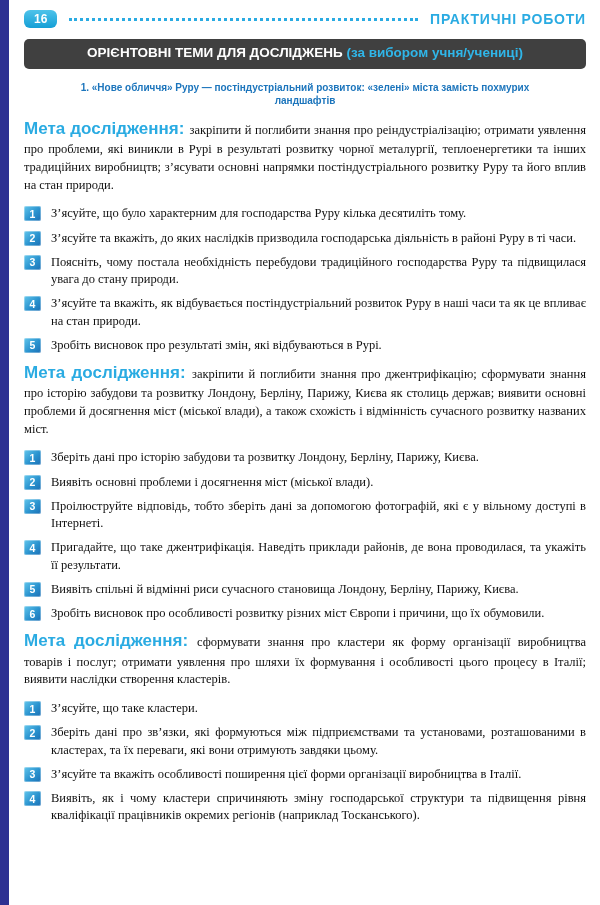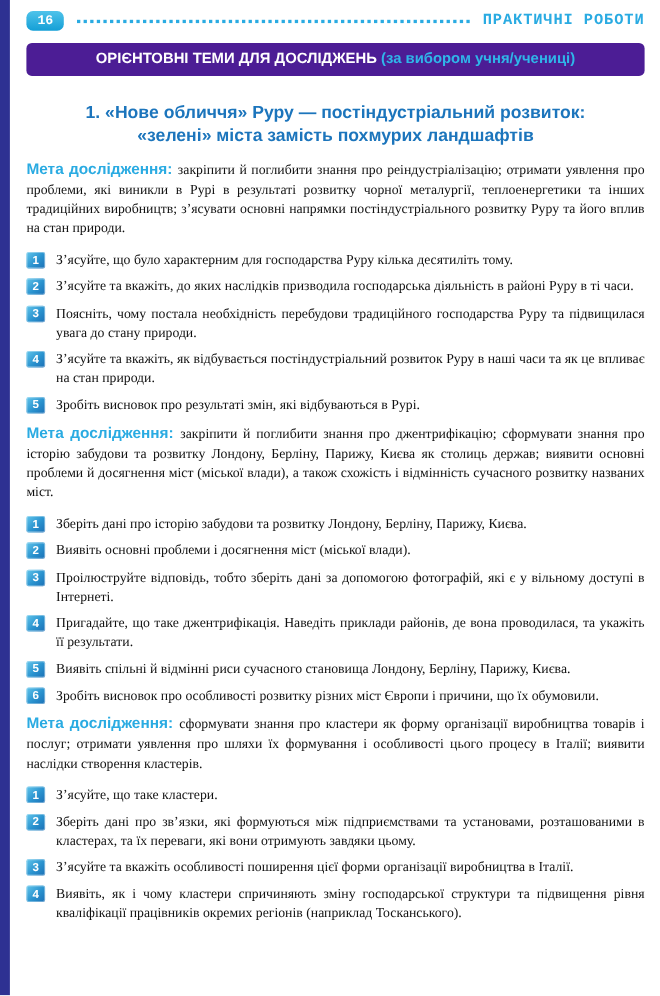--- a/index.html
+++ b/index.html
@@ -18,64 +18,64 @@
     background:#2e3192;
   }
   .content{
     position:relative;
     padding:10px 14px 10px 24px;
     box-sizing:border-box;
   }
   
   .header-row{
     display:flex;align-items:center;gap:8px;
-    font-family:Liberation Mono, monospace;
+    font-family:Liberation Sans, sans-serif;
   }
   .page-num{
     background:linear-gradient(180deg,#4fc3ea,#149fd6);
     color:#fff;font-weight:bold;font-size:12px;
     padding:2px 10px;border-radius:6px;line-height:14px;
   }
   .dots{
     flex:1;height:0;border-bottom:3px dotted #2aabe2;
     margin:0 4px;
   }
   .header-label{
     color:#2aabe2;font-weight:bold;font-size:14px;letter-spacing:0.8px;
   }
   
   .banner{
     margin-top:11px;
-    background:#4c1d95;
+    background:#404040;
     border-radius:5px;
     text-align:center;
     padding:6px 6px 7px 6px;
     font-family:"Liberation Sans", sans-serif;
     font-weight:bold;font-size:13.5px;line-height:1.25;
   }
   .banner .t{color:#ffffff;}
   .banner .s{color:#2fb6e9;}
   
   .section-title{
     text-align:center;
     color:#1c75bc;
     font-family:"Liberation Sans", sans-serif;
-    font-weight:bold;font-size:16px;line-height:1.35;
-    margin:23px auto 9px auto;
+    font-weight:bold;font-size:10px;line-height:1.35;
+    margin:12px auto 9px auto;
     max-width:500px;
   }
   
   .meta{
     font-size:12.5px;line-height:1.42;text-align:justify;
     margin:0 0 11px 0;
   }
   .meta-label{
     color:#2aabe2;font-weight:bold;
     font-family:"Liberation Sans", sans-serif;
-    font-size:14px;
+    font-size:17px;
   }
   
   .tasks{margin:0 0 4px 0;}
   .item{
     display:flex;align-items:flex-start;gap:10px;
     margin-bottom:7px;
   }
   .badge{
     flex:0 0 auto;width:17px;height:15px;margin-top:1px;
     background:linear-gradient(135deg,#62c6ec 0%,#2a93cf 55%,#1b6fb5 100%);

